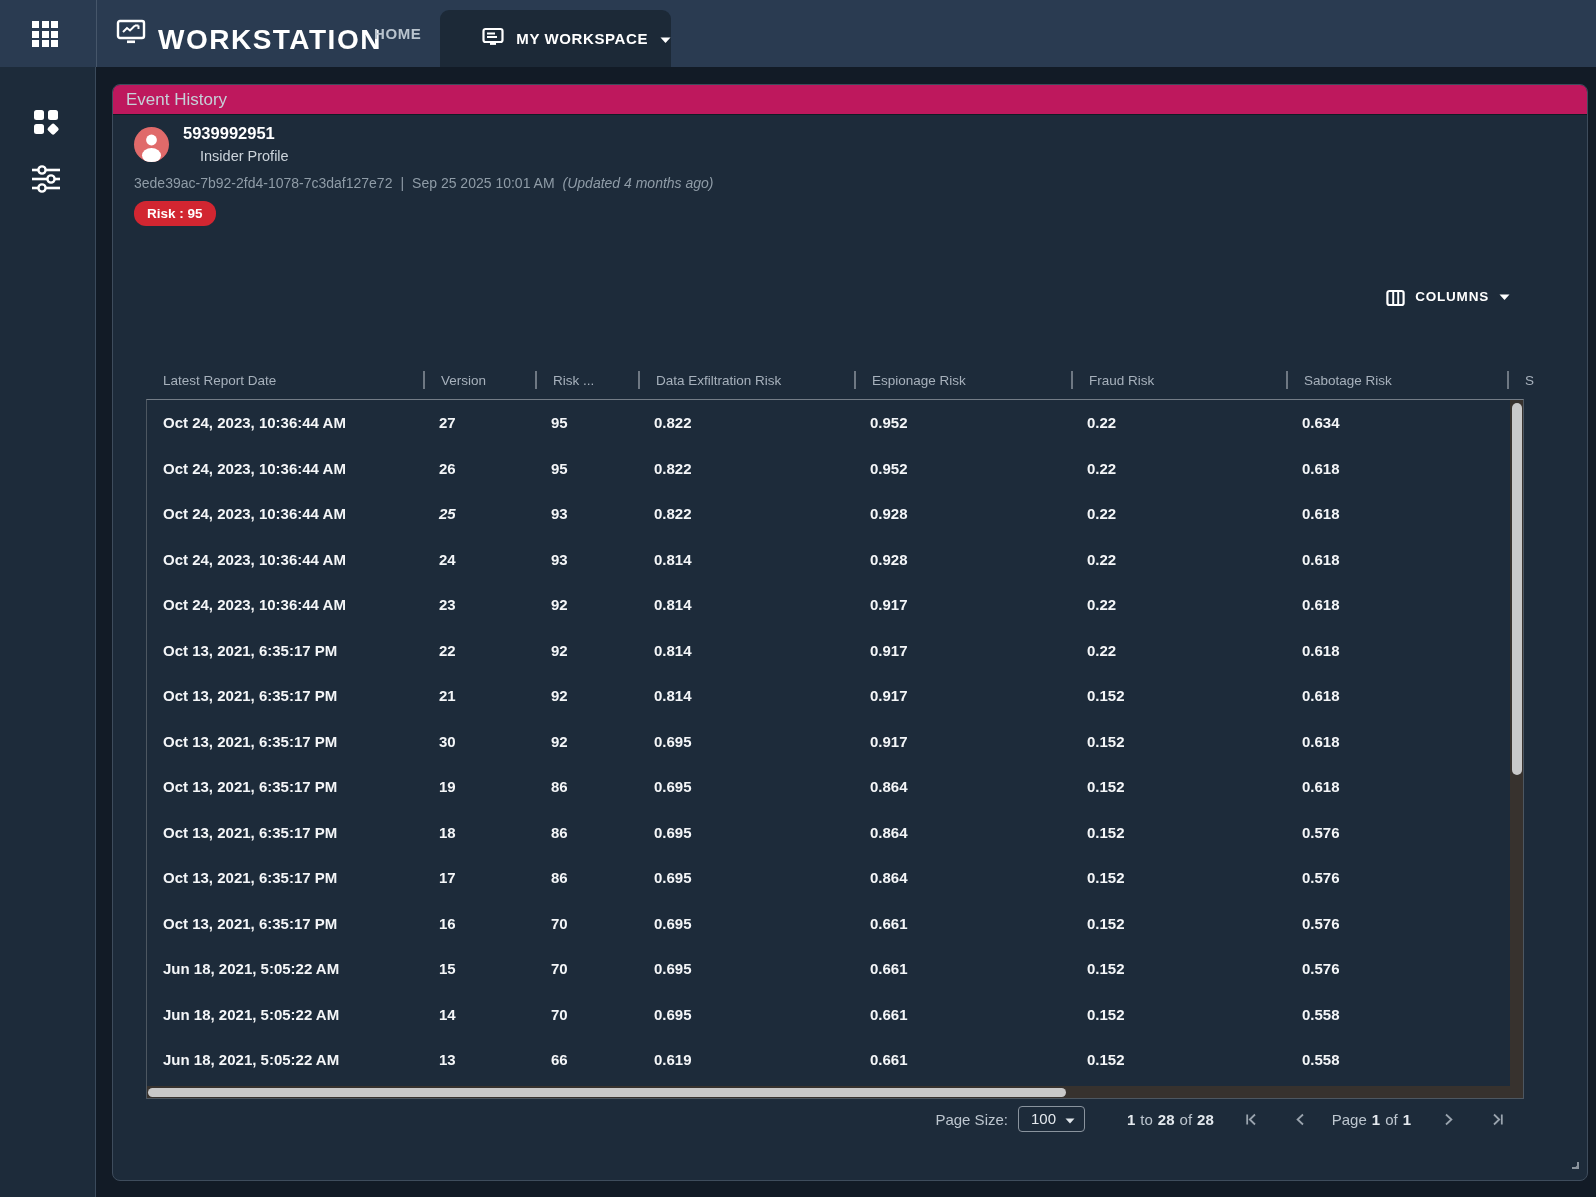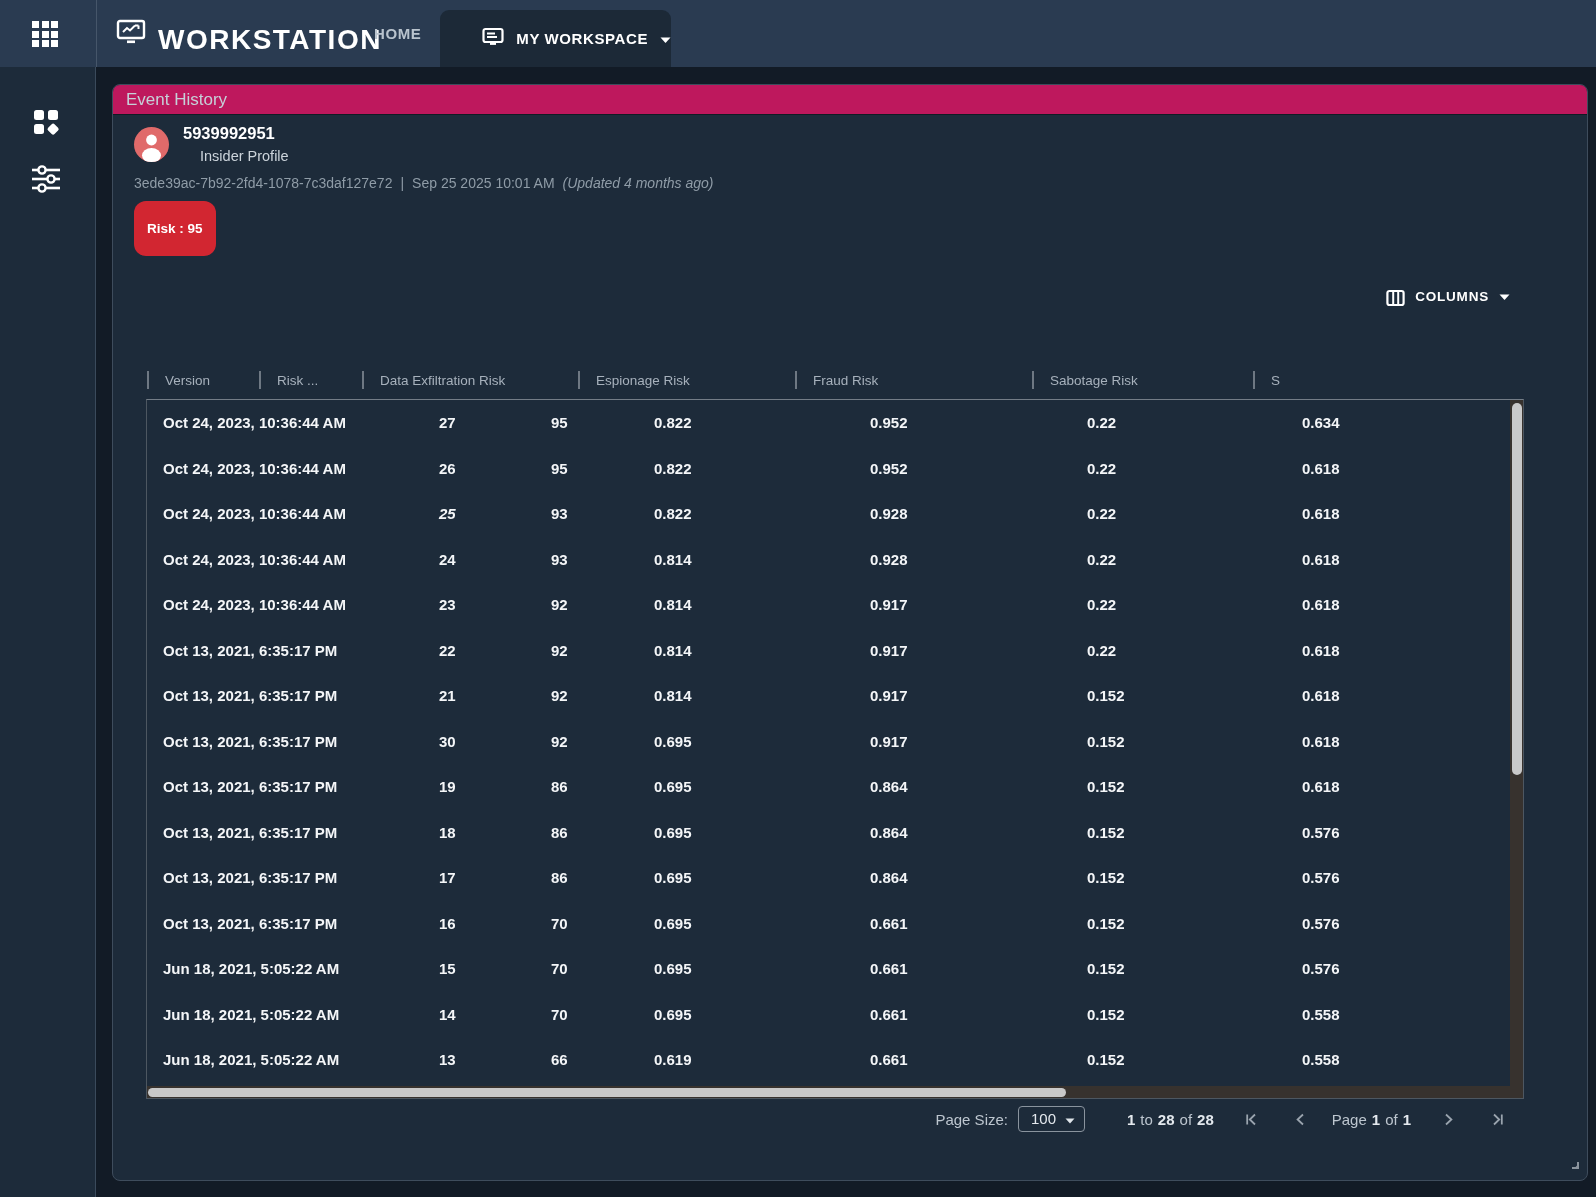--- a/index.html
+++ b/index.html
@@ -23,21 +23,21 @@
 
   
   .panel{position:absolute;left:112px;top:84px;width:1476px;height:1097px;background:#1d2b3a;border:1px solid #3e4c5c;border-radius:8px;overflow:hidden;}
   .panel-titlebar{position:absolute;left:0;top:0;width:100%;height:30px;background:#be185d;border-bottom:1px solid #121b24;display:flex;align-items:center;padding-left:13px;color:#c6d0d8;font-size:17px;}
 
   .avatar{position:absolute;left:21px;top:42px;width:35px;height:35px;border-radius:50%;background:#e06a6a;overflow:hidden;}
   .profile-name{position:absolute;left:70px;top:39px;color:#fff;font-size:16.5px;font-weight:700;}
   .profile-type{position:absolute;left:70px;top:63px;color:#ccd4db;font-size:14.5px;margin-left:17px;}
   .profile-meta{position:absolute;left:21px;top:90px;color:#8f9ca7;font-size:14px;display:flex;gap:8px;align-items:baseline;}
   .profile-meta .upd{font-style:italic;}
-  .risk-badge{position:absolute;left:21px;top:116px;background:#d22631;color:#fff;font-size:13.5px;font-weight:700;padding:20px 13px;border-radius:12px;cursor:pointer;}
+  .risk-badge{position:absolute;left:21px;top:116px;background:#d22631;color:#fff;font-size:13.5px;font-weight:700;padding:5px 13px;border-radius:12px;cursor:pointer;}
 
   .columns-btn{position:absolute;right:73px;top:204px;height:30px;display:flex;align-items:flex-start;gap:10px;color:#fff;font-size:13.5px;font-weight:700;letter-spacing:0.8px;cursor:pointer;padding:0 4px;}
 
   
   .thead{position:absolute;left:34px;top:276px;width:1388px;height:38px;display:flex;align-items:center;overflow:hidden;}
   .hcell{display:flex;align-items:center;height:100%;flex:0 0 auto;position:relative;cursor:pointer;}
   .hsep{width:2px;height:18px;background:#6e7883;margin-right:0;flex:0 0 auto;}
   .hlabel{color:#a7b1bc;font-size:13.5px;padding-left:16px;white-space:nowrap;}
   .gridbox{position:absolute;left:33px;top:314px;width:1378px;height:700px;border:1px solid #4d5761;border-top:1px solid #747d87;}
   .rows-viewport{position:absolute;left:0;top:0;width:1363px;height:686px;overflow:hidden;}
@@ -166,37 +166,40 @@
       </span>
       <span>COLUMNS</span>
       <span>
         <svg width="11" height="7" viewBox="0 0 11 7">
             <path d="M0.5 0.5 L5.5 6 L10.5 0.5 Z" fill="#fff"></path>
           </svg>
       </span>
     </div>
 
     <div class="thead">
+        <div class="hcell" style="width: 276px;">
+          <span class="hlabel">Latest Report Date</span>
+        </div>
         <div class="hcell" style="width: 112px;">
           <span class="hsep"></span>
           <span class="hlabel">Version</span>
         </div>
         <div class="hcell" style="width: 103px;">
           <span class="hsep"></span>
           <span class="hlabel">Risk ...</span>
         </div>
         <div class="hcell" style="width: 216px;">
           <span class="hsep"></span>
           <span class="hlabel">Data Exfiltration Risk</span>
         </div>
         <div class="hcell" style="width: 217px;">
           <span class="hsep"></span>
           <span class="hlabel">Espionage Risk</span>
         </div>
-        <div class="hcell" style="width: 237px;">
+        <div class="hcell" style="width: 215px;">
           <span class="hsep"></span>
           <span class="hlabel">Fraud Risk</span>
         </div>
         <div class="hcell" style="width: 221px;">
           <span class="hsep"></span>
           <span class="hlabel">Sabotage Risk</span>
         </div>
         <div class="hcell" style="width: 120px;">
           <span class="hsep"></span>
           <span class="hlabel">S</span>

